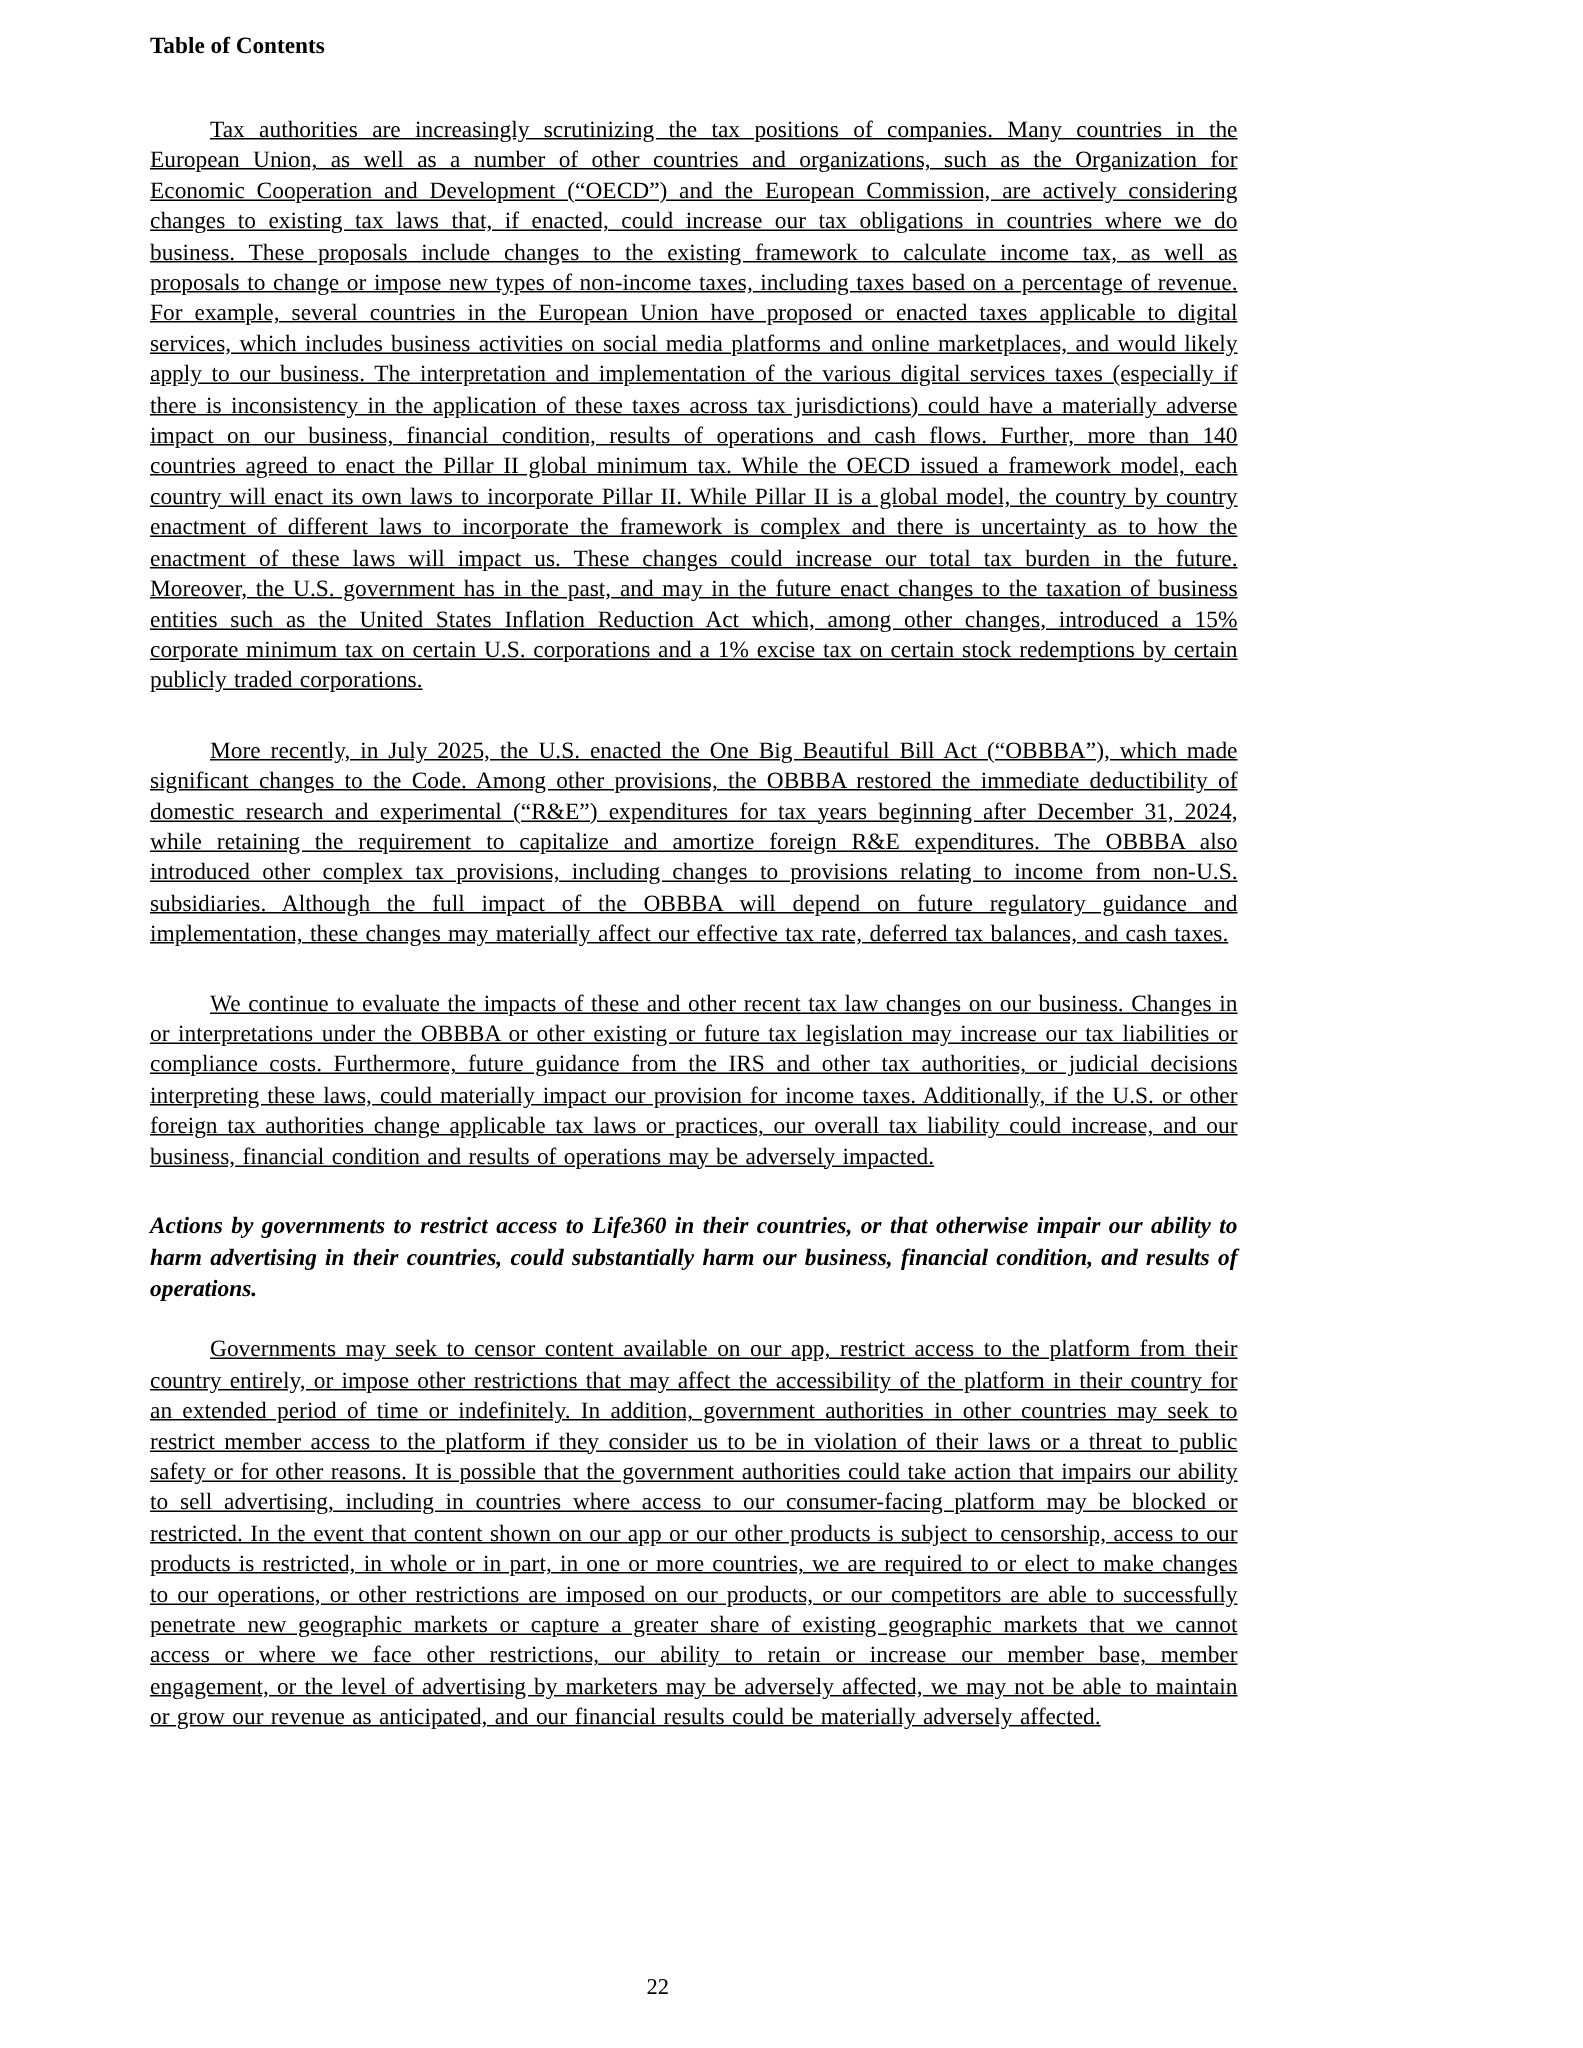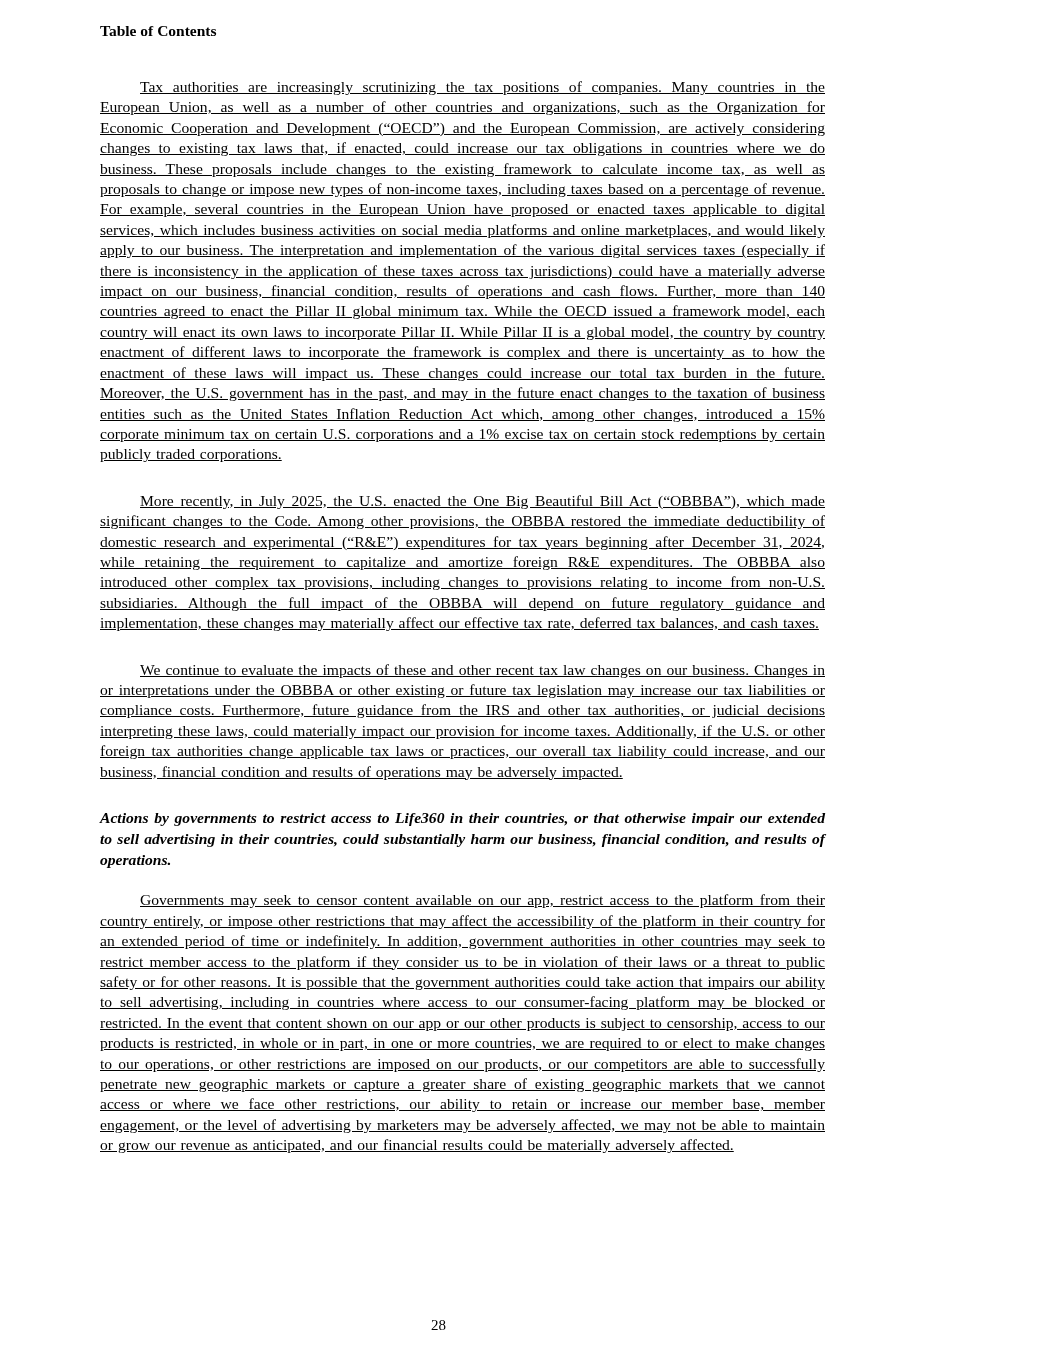--- a/index.html
+++ b/index.html
@@ -59,19 +59,19 @@
 <div class="page">
 
   <div class="toc-header">Table of Contents</div>
 
   <p class="body-para">Tax authorities are increasingly scrutinizing the tax positions of companies. Many countries in the European Union, as well as a number of other countries and organizations, such as the Organization for Economic Cooperation and Development (“OECD”) and the European Commission, are actively considering changes to existing tax laws that, if enacted, could increase our tax obligations in countries where we do business. These proposals include changes to the existing framework to calculate income tax, as well as proposals to change or impose new types of non-income taxes, including taxes based on a percentage of revenue. For example, several countries in the European Union have proposed or enacted taxes applicable to digital services, which includes business activities on social media platforms and online marketplaces, and would likely apply to our business. The interpretation and implementation of the various digital services taxes (especially if there is inconsistency in the application of these taxes across tax jurisdictions) could have a materially adverse impact on our business, financial condition, results of operations and cash flows. Further, more than 140 countries agreed to enact the Pillar II global minimum tax. While the OECD issued a framework model, each country will enact its own laws to incorporate Pillar II. While Pillar II is a global model, the country by country enactment of different laws to incorporate the framework is complex and there is uncertainty as to how the enactment of these laws will impact us. These changes could increase our total tax burden in the future. Moreover, the U.S. government has in the past, and may in the future enact changes to the taxation of business entities such as the United States Inflation Reduction Act which, among other changes, introduced a 15% corporate minimum tax on certain U.S. corporations and a 1% excise tax on certain stock redemptions by certain publicly traded corporations.</p>
 
   <p class="body-para">More recently, in July 2025, the U.S. enacted the One Big Beautiful Bill Act (“OBBBA”), which made significant changes to the Code. Among other provisions, the OBBBA restored the immediate deductibility of domestic research and experimental (“R&amp;E”) expenditures for tax years beginning after December 31, 2024, while retaining the requirement to capitalize and amortize foreign R&amp;E expenditures. The OBBBA also introduced other complex tax provisions, including changes to provisions relating to income from non-U.S. subsidiaries. Although the full impact of the OBBBA will depend on future regulatory guidance and implementation, these changes may materially affect our effective tax rate, deferred tax balances, and cash taxes.</p>
 
   <p class="body-para">We continue to evaluate the impacts of these and other recent tax law changes on our business. Changes in or interpretations under the OBBBA or other existing or future tax legislation may increase our tax liabilities or compliance costs. Furthermore, future guidance from the IRS and other tax authorities, or judicial decisions interpreting these laws, could materially impact our provision for income taxes. Additionally, if the U.S. or other foreign tax authorities change applicable tax laws or practices, our overall tax liability could increase, and our business, financial condition and results of operations may be adversely impacted.</p>
 
-  <p class="risk-heading">Actions by governments to restrict access to Life360 in their countries, or that otherwise impair our extended to sell advertising in their countries, could substantially harm our business, financial condition, and results of operations.</p>
+  <p class="risk-heading">Actions by governments to restrict access to Life360 in their countries, or that otherwise impair our ability to harm advertising in their countries, could substantially harm our business, financial condition, and results of operations.</p>
 
   <p class="body-para">Governments may seek to censor content available on our app, restrict access to the platform from their country entirely, or impose other restrictions that may affect the accessibility of the platform in their country for an extended period of time or indefinitely. In addition, government authorities in other countries may seek to restrict member access to the platform if they consider us to be in violation of their laws or a threat to public safety or for other reasons. It is possible that the government authorities could take action that impairs our ability to sell advertising, including in countries where access to our consumer-facing platform may be blocked or restricted. In the event that content shown on our app or our other products is subject to censorship, access to our products is restricted, in whole or in part, in one or more countries, we are required to or elect to make changes to our operations, or other restrictions are imposed on our products, or our competitors are able to successfully penetrate new geographic markets or capture a greater share of existing geographic markets that we cannot access or where we face other restrictions, our ability to retain or increase our member base, member engagement, or the level of advertising by marketers may be adversely affected, we may not be able to maintain or grow our revenue as anticipated, and our financial results could be materially adversely affected.</p>
 
-  <div class="page-number">28</div>
+  <div class="page-number">22</div>
 
 </div>
 
 </body></html>

